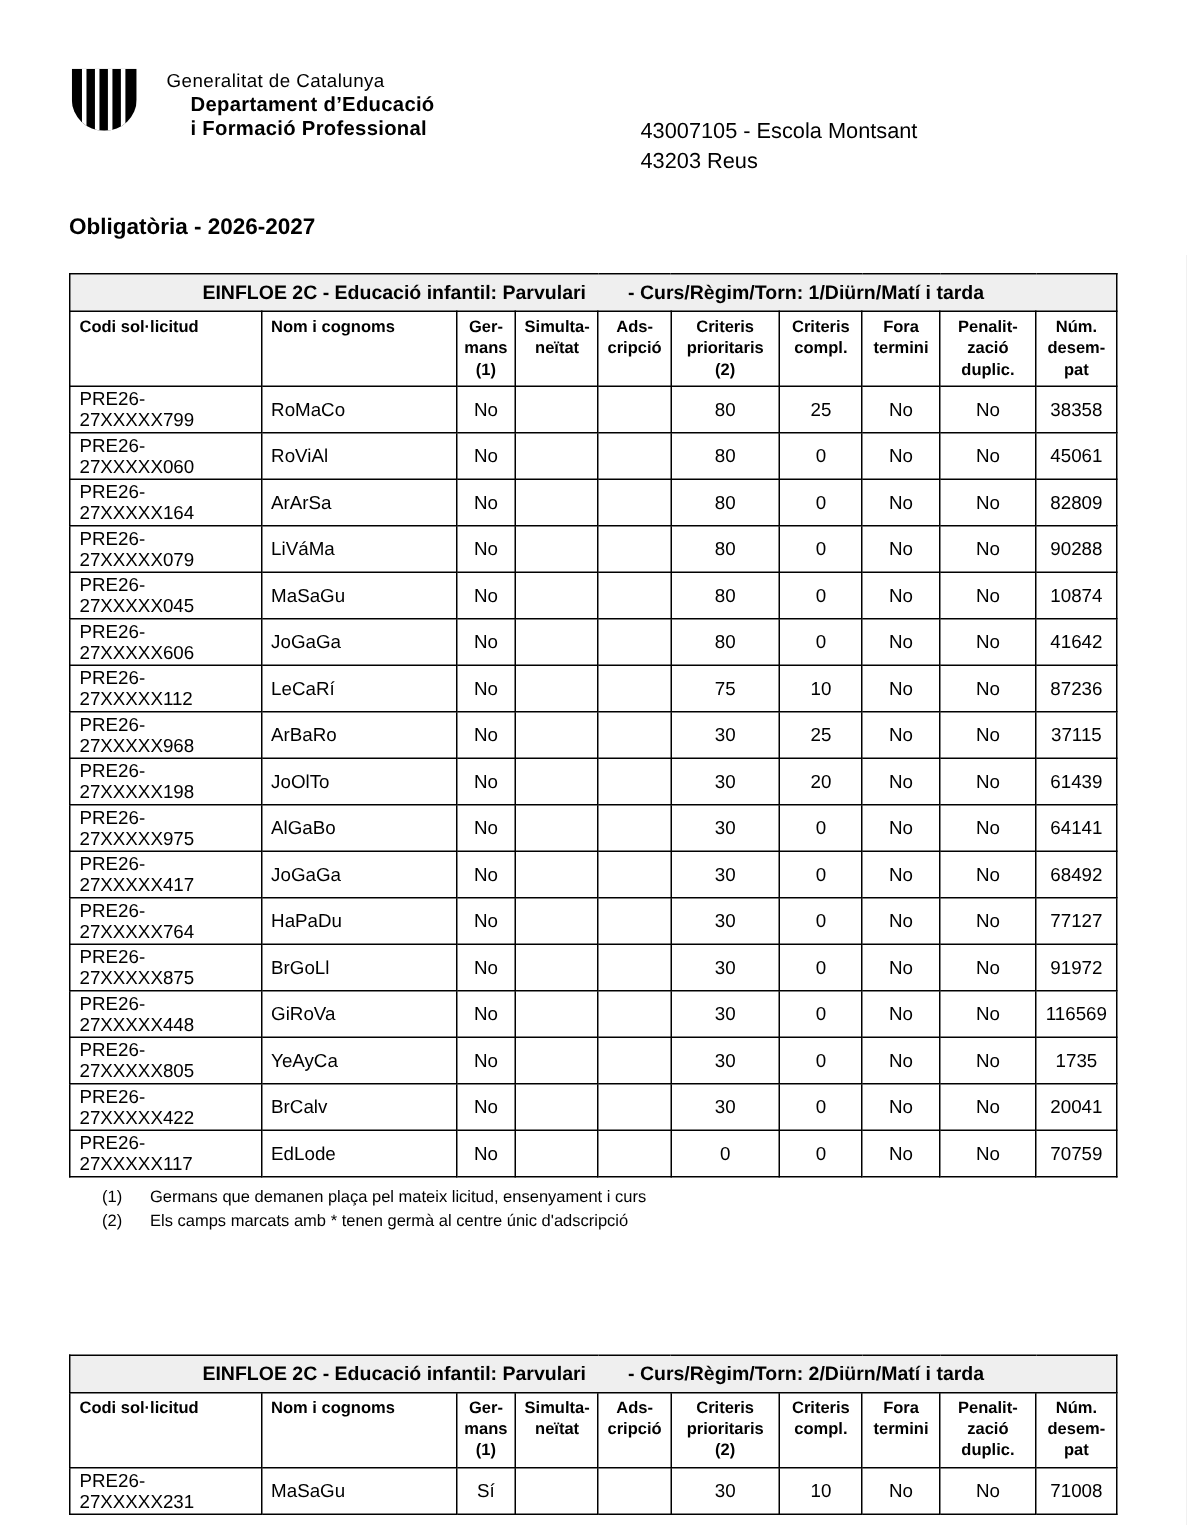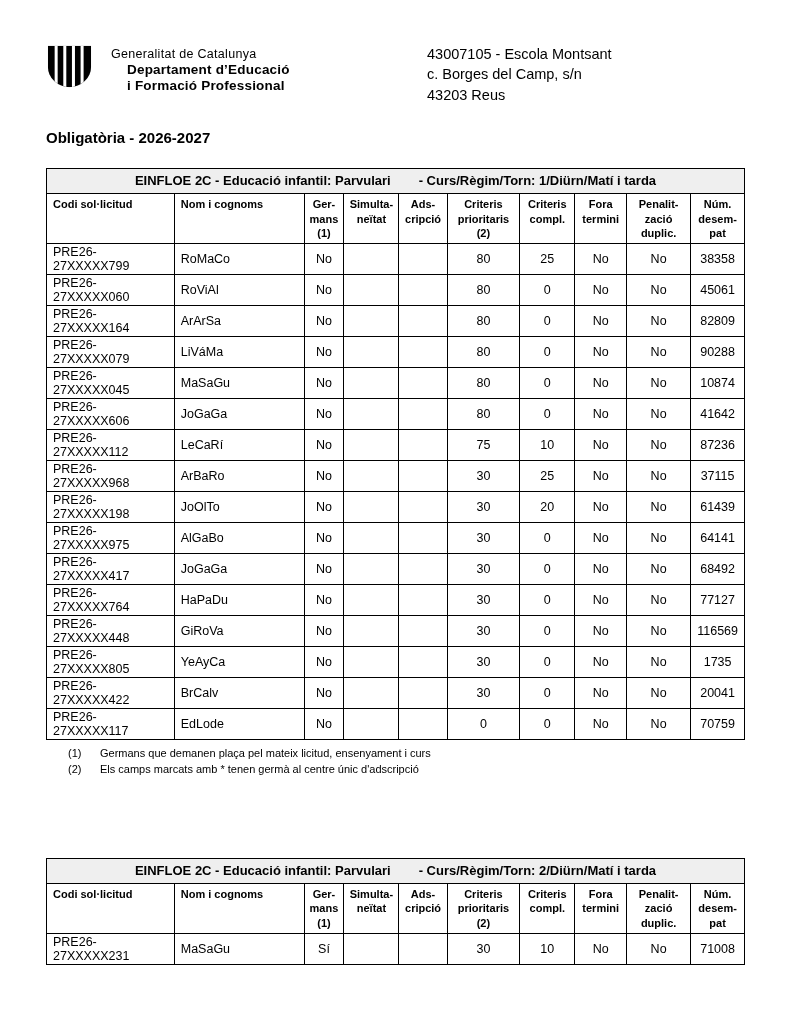--- a/index.html
+++ b/index.html
@@ -10,21 +10,21 @@
     padding: 44px 46px 40px 46px; position: relative;
   }
 
   
   .doc-header { display: flex; align-items: flex-start; }
   .brand { display: flex; align-items: flex-start; gap: 18px; flex: 1; }
   .logo-svg { width: 47px; height: 45px; flex: 0 0 auto; }
   .brand-text { padding-top: 3px; line-height: 1.2; }
   .brand-line1 { font-size: 12.5px; letter-spacing: 0.3px; }
   .brand-line2, .brand-line3 { font-size: 13.5px; font-weight: bold; letter-spacing: 0.2px; margin-left: 16px; }
-  .school-info { width: 318px; font-size: 14.5px; line-height: 1.4; }
+  .school-info { width: 318px; font-size: 14.5px; line-height: 1.4; margin-top: 34px; }
 
   
   .doc-title { margin-top: 22px; font-size: 15px; font-weight: bold; line-height: 1.5; width: 700px; }
   .doc-title .t1 { display: block; }
 
   
   .table-section { margin-top: 19px; }
   .table-section.second { margin-top: 80px; }
   table { border-collapse: collapse; width: 100%; table-layout: fixed; }
   th, td { border: 1px solid #000; overflow: hidden; }
@@ -69,21 +69,20 @@
         </svg>
       </span>
       <div class="brand-text">
         <div class="brand-line1">Generalitat de Catalunya</div>
         <div class="brand-line2">Departament d’Educació</div>
         <div class="brand-line3">i Formació Professional</div>
       </div>
     </div>
     <div class="school-info">
       <div>43007105 - Escola Montsant</div>
-      <div>c. Borges del Camp, s/n</div>
       <div>43203 Reus</div>
     </div>
   </div>
 
   <div class="doc-title">
     <span class="t1">Obligatòria - 2026-2027</span>
   </div>
 
   <div class="table-section">
     <table>
@@ -257,20 +256,32 @@
             <td>No</td>
             <td></td>
             <td></td>
             <td>30</td>
             <td>0</td>
             <td>No</td>
             <td>No</td>
             <td>77127</td>
           </tr>
           <tr>
+            <td class="left">PRE26-27XXXXX875</td>
+            <td class="left">BrGoLl</td>
+            <td>No</td>
+            <td></td>
+            <td></td>
+            <td>30</td>
+            <td>0</td>
+            <td>No</td>
+            <td>No</td>
+            <td>91972</td>
+          </tr>
+          <tr>
             <td class="left">PRE26-27XXXXX448</td>
             <td class="left">GiRoVa</td>
             <td>No</td>
             <td></td>
             <td></td>
             <td>30</td>
             <td>0</td>
             <td>No</td>
             <td>No</td>
             <td>116569</td>

